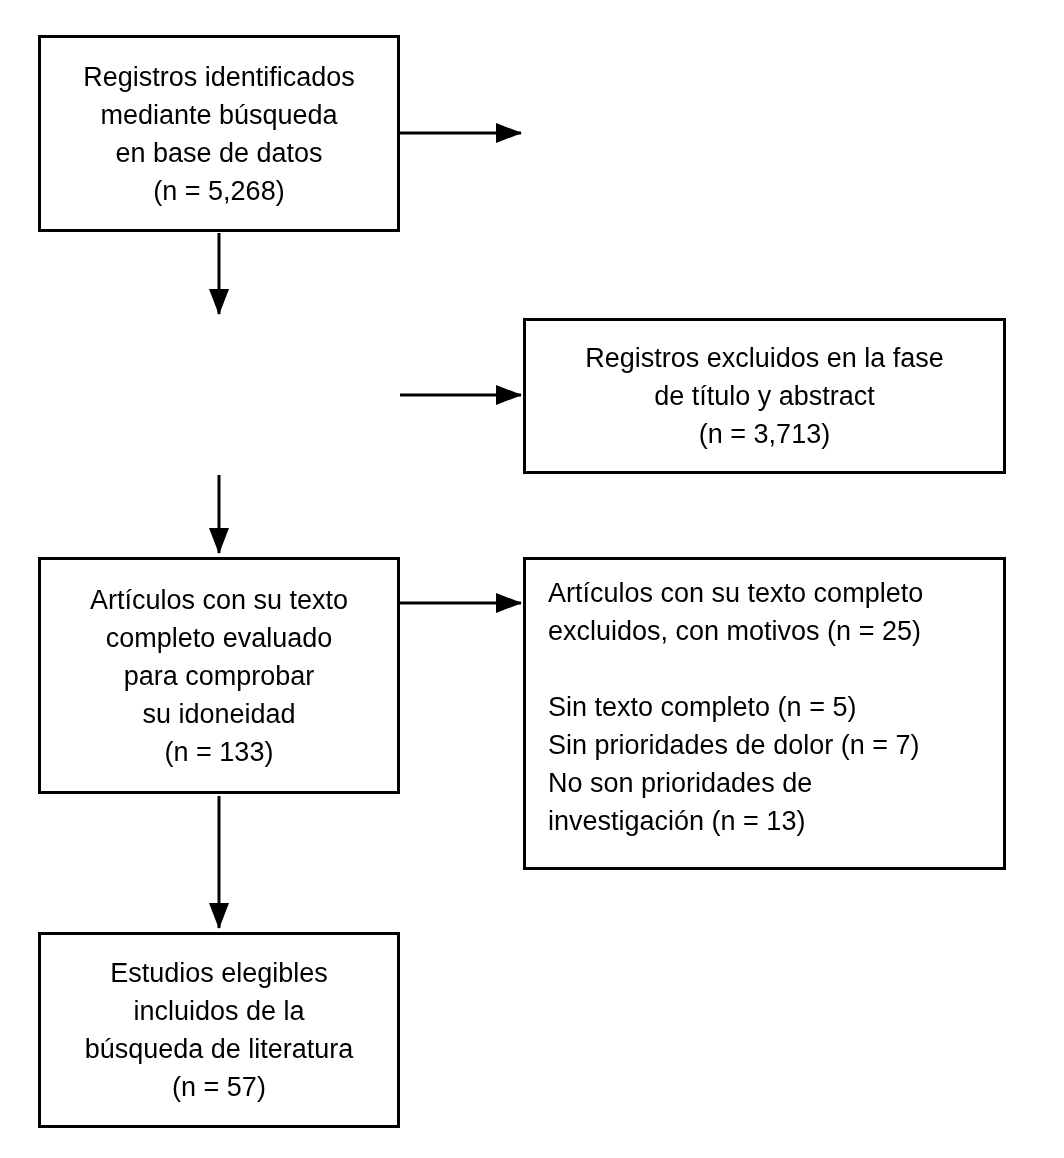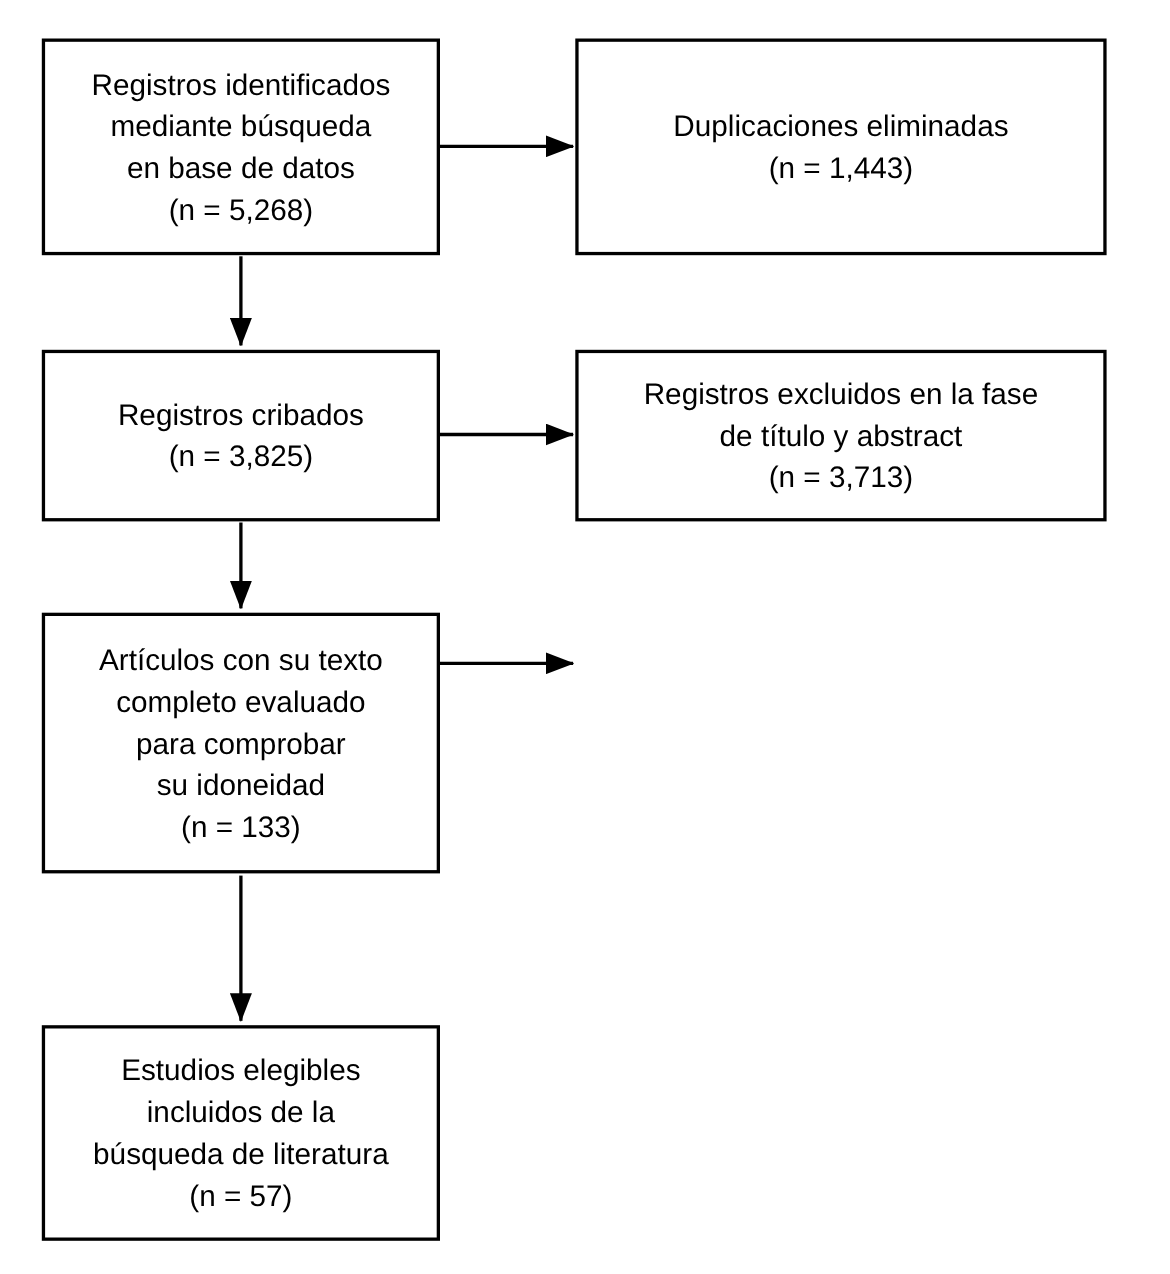--- a/index.html
+++ b/index.html
@@ -55,36 +55,39 @@
 </head>
 <body>
 
 <div class="canvas">
 
   <div class="box" id="box-identified">Registros identificados
 mediante búsqueda
 en base de datos
 (n = 5,268)</div>
 
-  <div class="box" id="box-duplicates">Duplicaciones eliminadas
-(n = 1,443)</div>
 
-  <div class="box" id="box-screened">Registros cribados
-(n = 3,825)</div>
 
   <div class="box" id="box-excluded-ta">Registros excluidos en la fase
 de título y abstract
 (n = 3,713)</div>
 
   <div class="box" id="box-fulltext">Artículos con su texto
 completo evaluado
 para comprobar
 su idoneidad
 (n = 133)</div>
 
+  <div class="box top-left-align" id="box-fulltext-excluded">Artículos con su texto completo
+excluidos, con motivos (n = 25)
+
+Sin texto completo (n = 5)
+Sin prioridades de dolor (n = 7)
+No son prioridades de
+investigación (n = 13)</div>
 
   <div class="box" id="box-included">Estudios elegibles
 incluidos de la
 búsqueda de literatura
 (n = 57)</div>
 
   <svg class="arrow-layer" viewBox="0 0 1064 1158" xmlns="http://www.w3.org/2000/svg">
     <defs>
       <marker id="arrowhead" markerUnits="userSpaceOnUse" markerWidth="26" markerHeight="20" refX="25" refY="10" orient="auto">
         <path d="M0,0 L26,10 L0,20 Z" fill="#000000"></path>

